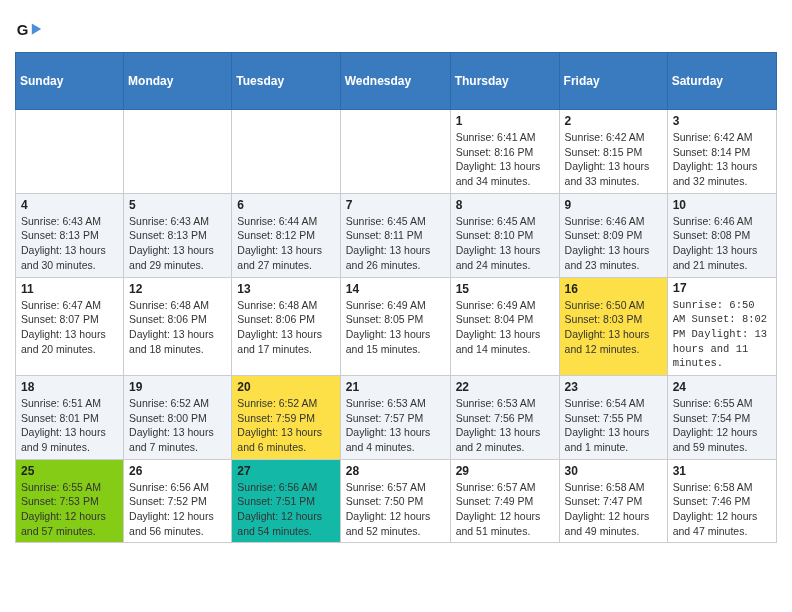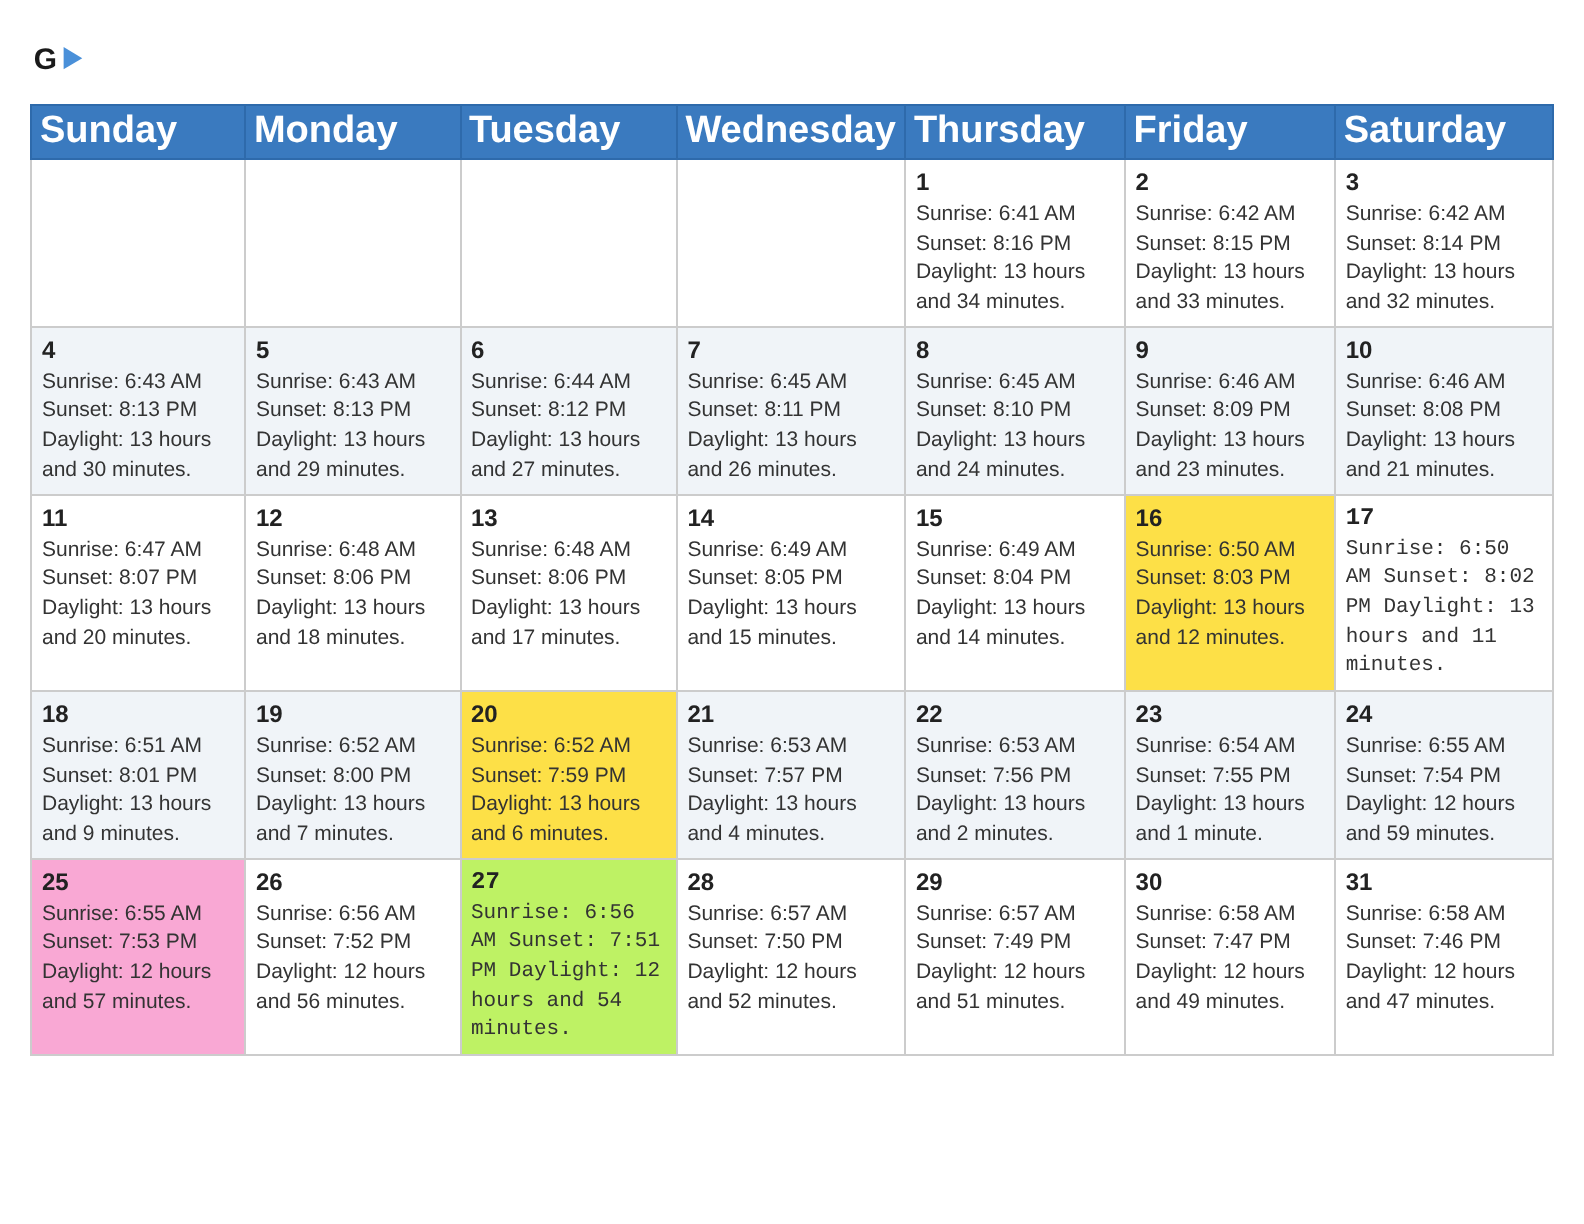--- a/index.html
+++ b/index.html
@@ -40,23 +40,23 @@
       color: #333;
     }
     .calendar {
       width: 100%;
       border-collapse: collapse;
       border: 1px solid #ccc;
     }
     .calendar th {
       background-color: #3a7abf;
       color: #fff;
-      font-size: 19px;
+      font-size: 12px;
       font-weight: bold;
-      padding: 2px 4px;
+      padding: 21px 4px;
       text-align: left;
       border: 1px solid #2e6aab;
     }
     .calendar td {
       vertical-align: top;
       padding: 4px 5px;
       font-size: 11px;
       color: #222;
       border: 1px solid #ccc;
       width: 113px;
@@ -291,35 +291,35 @@
         </td>
         <td style="background-color: rgb(240, 244, 248);">
           <span class="day-number">24</span>
           <div class="day-info">Sunrise: 6:55 AM
 Sunset: 7:54 PM
 Daylight: 12 hours
 and 59 minutes.</div>
         </td>
       </tr>
       <tr>
-        <td style="background-color: #f9a8d4;">
+        <td style="background-color: #84cc16;">
           <span class="day-number">25</span>
           <div class="day-info">Sunrise: 6:55 AM
 Sunset: 7:53 PM
 Daylight: 12 hours
 and 57 minutes.</div>
         </td>
         <td style="background-color: rgb(255, 255, 255);">
           <span class="day-number">26</span>
           <div class="day-info">Sunrise: 6:56 AM
 Sunset: 7:52 PM
 Daylight: 12 hours
 and 56 minutes.</div>
         </td>
-        <td style="background-color: #bef264; font-family: Liberation Mono, monospace;">
+        <td style="background-color: #14b8a6;">
           <span class="day-number">27</span>
           <div class="day-info">Sunrise: 6:56 AM
 Sunset: 7:51 PM
 Daylight: 12 hours
 and 54 minutes.</div>
         </td>
         <td style="background-color: rgb(255, 255, 255);">
           <span class="day-number">28</span>
           <div class="day-info">Sunrise: 6:57 AM
 Sunset: 7:50 PM

